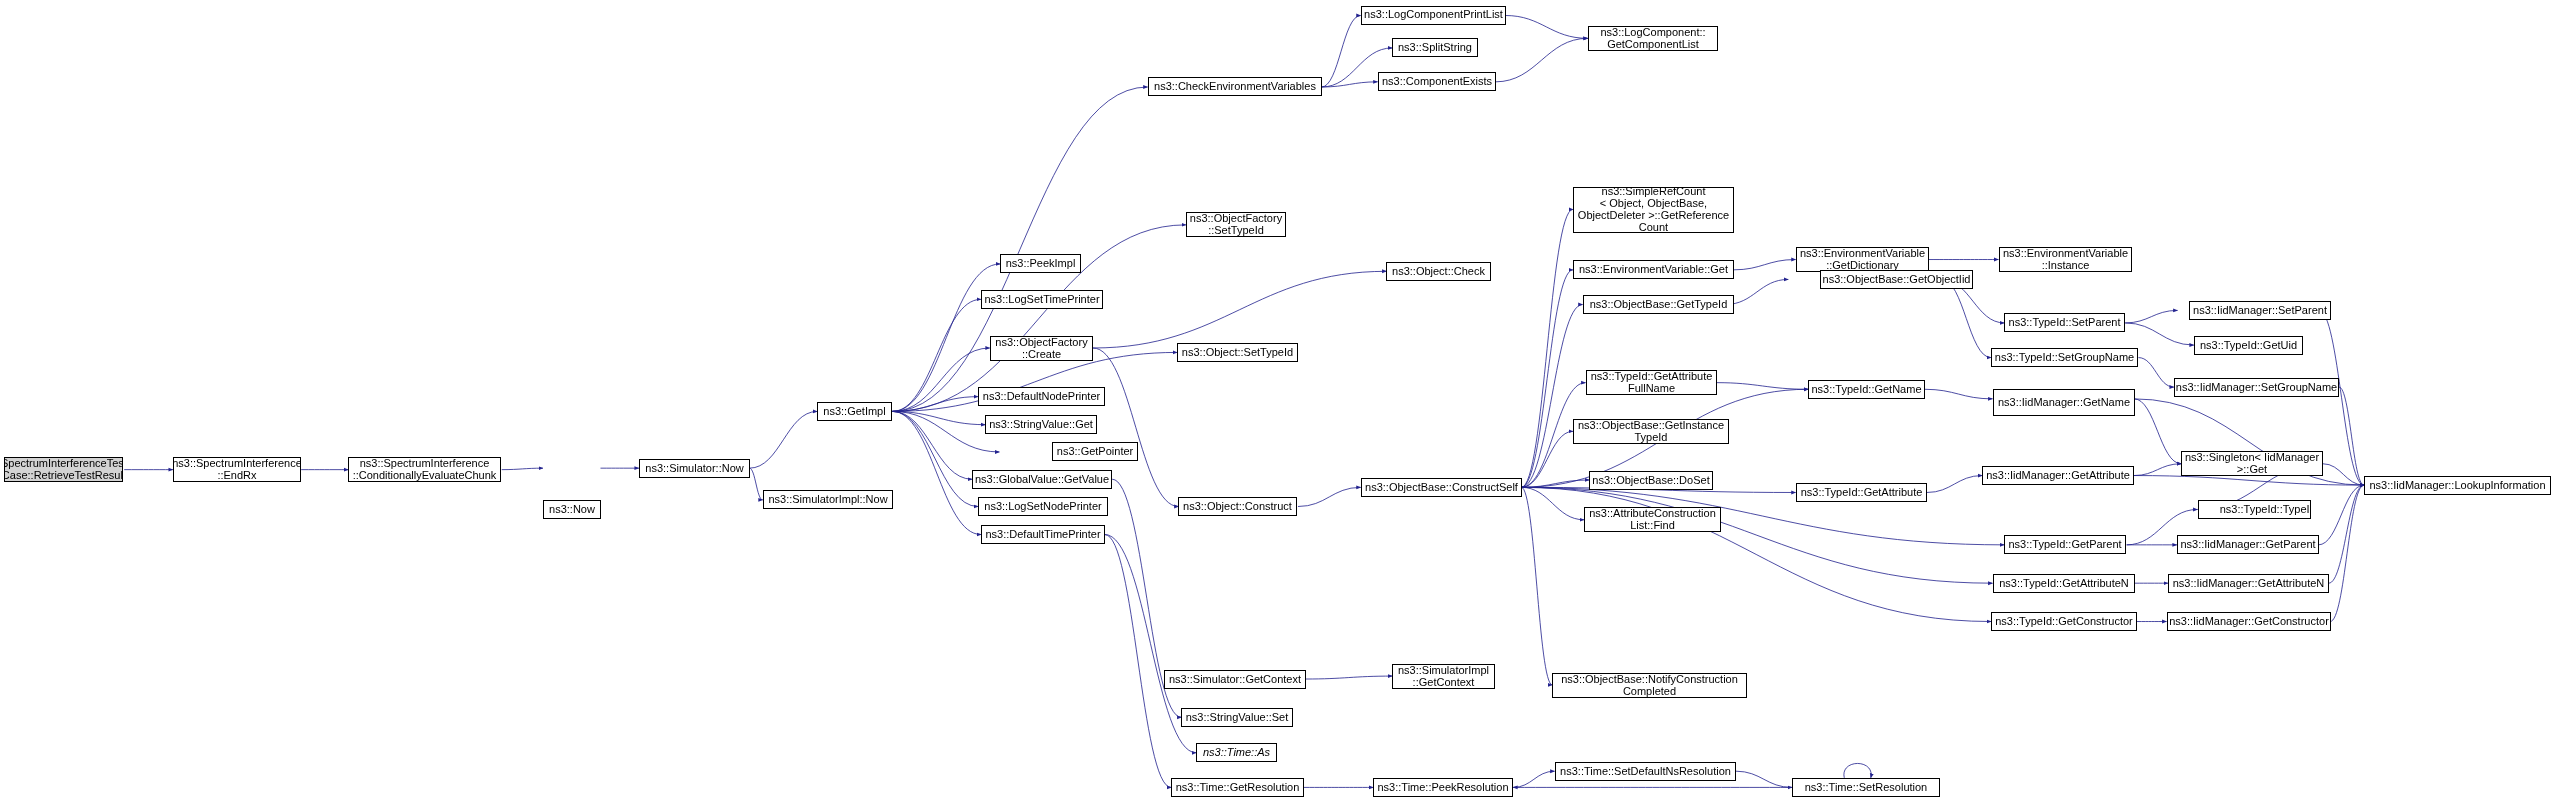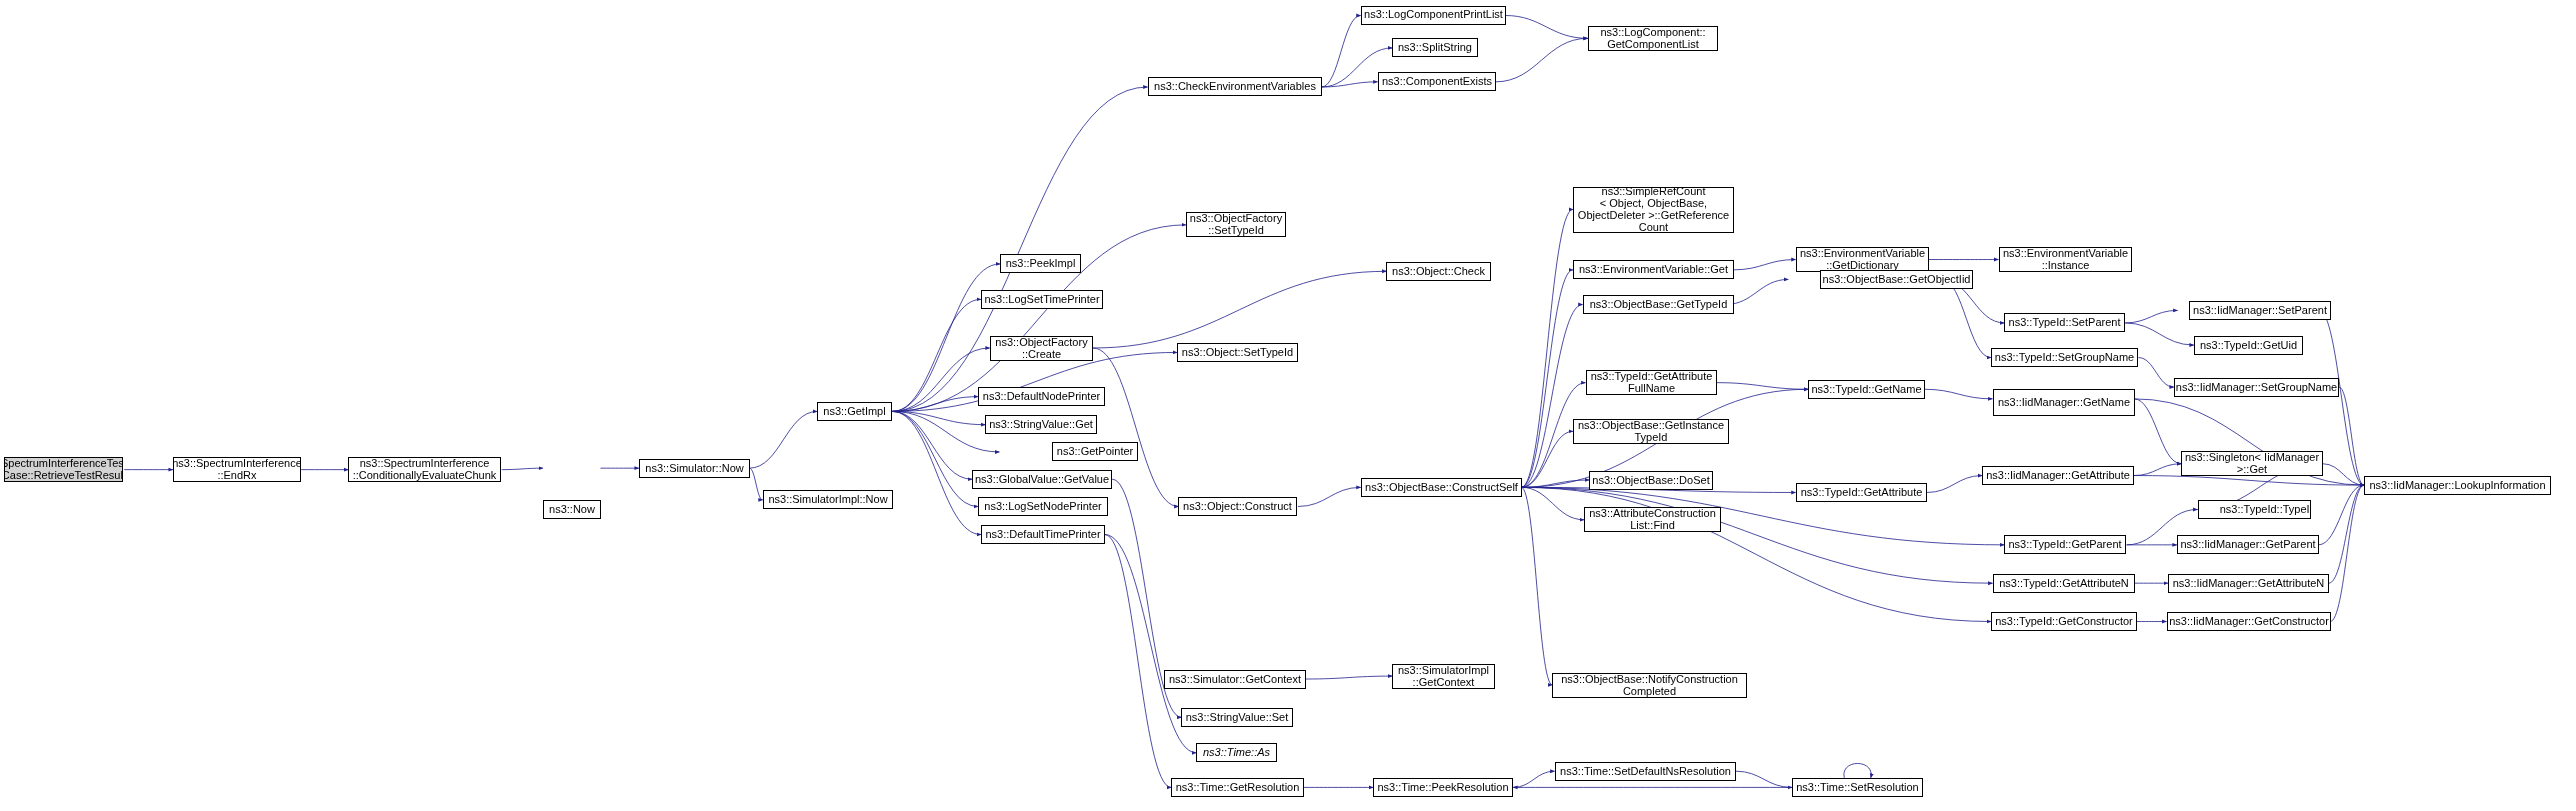--- a/index.html
+++ b/index.html
@@ -198,17 +198,17 @@
     <div class="node" style="left: 2194px; top: 336px; width: 109px; height: 19px;">ns3::TypeId::GetUid</div>
     <div class="node" style="left: 2174px; top: 378px; width: 165px; height: 19px;">ns3::IidManager::SetGroupName</div>
     <div class="node" style="left: 2181px; top: 451px; width: 142px; height: 25px;">ns3::Singleton&lt; IidManager
 &gt;::Get</div>
     <div class="node" style="left: 2198px; top: 500px; width: 113px; height: 19px; padding-left: 28px;">ns3::TypeId::TypeId</div>
     <div class="node" style="left: 2177px; top: 535px; width: 142px; height: 19px;">ns3::IidManager::GetParent</div>
     <div class="node" style="left: 2168px; top: 574px; width: 161px; height: 19px;">ns3::IidManager::GetAttributeN</div>
     <div class="node" style="left: 2167px; top: 612px; width: 164px; height: 19px;">ns3::IidManager::GetConstructor</div>
     <div class="node" style="left: 2364px; top: 476px; width: 187px; height: 19px;">ns3::IidManager::LookupInformation</div>
     <div class="node" style="left: 1555px; top: 762px; width: 181px; height: 19px;">ns3::Time::SetDefaultNsResolution</div>
-    <div class="node" style="left: 1792px; top: 778px; width: 131px; height: 19px;">ns3::Time::SetResolution</div>
+    <div class="node" style="left: 1792px; top: 778px; width: 148px; height: 19px;">ns3::Time::SetResolution</div>
     <div class="node" style="left: 1588px; top: 26px; width: 130px; height: 25px;">ns3::LogComponent::
 GetComponentList</div>
   </div>
 
 
 </body></html>

